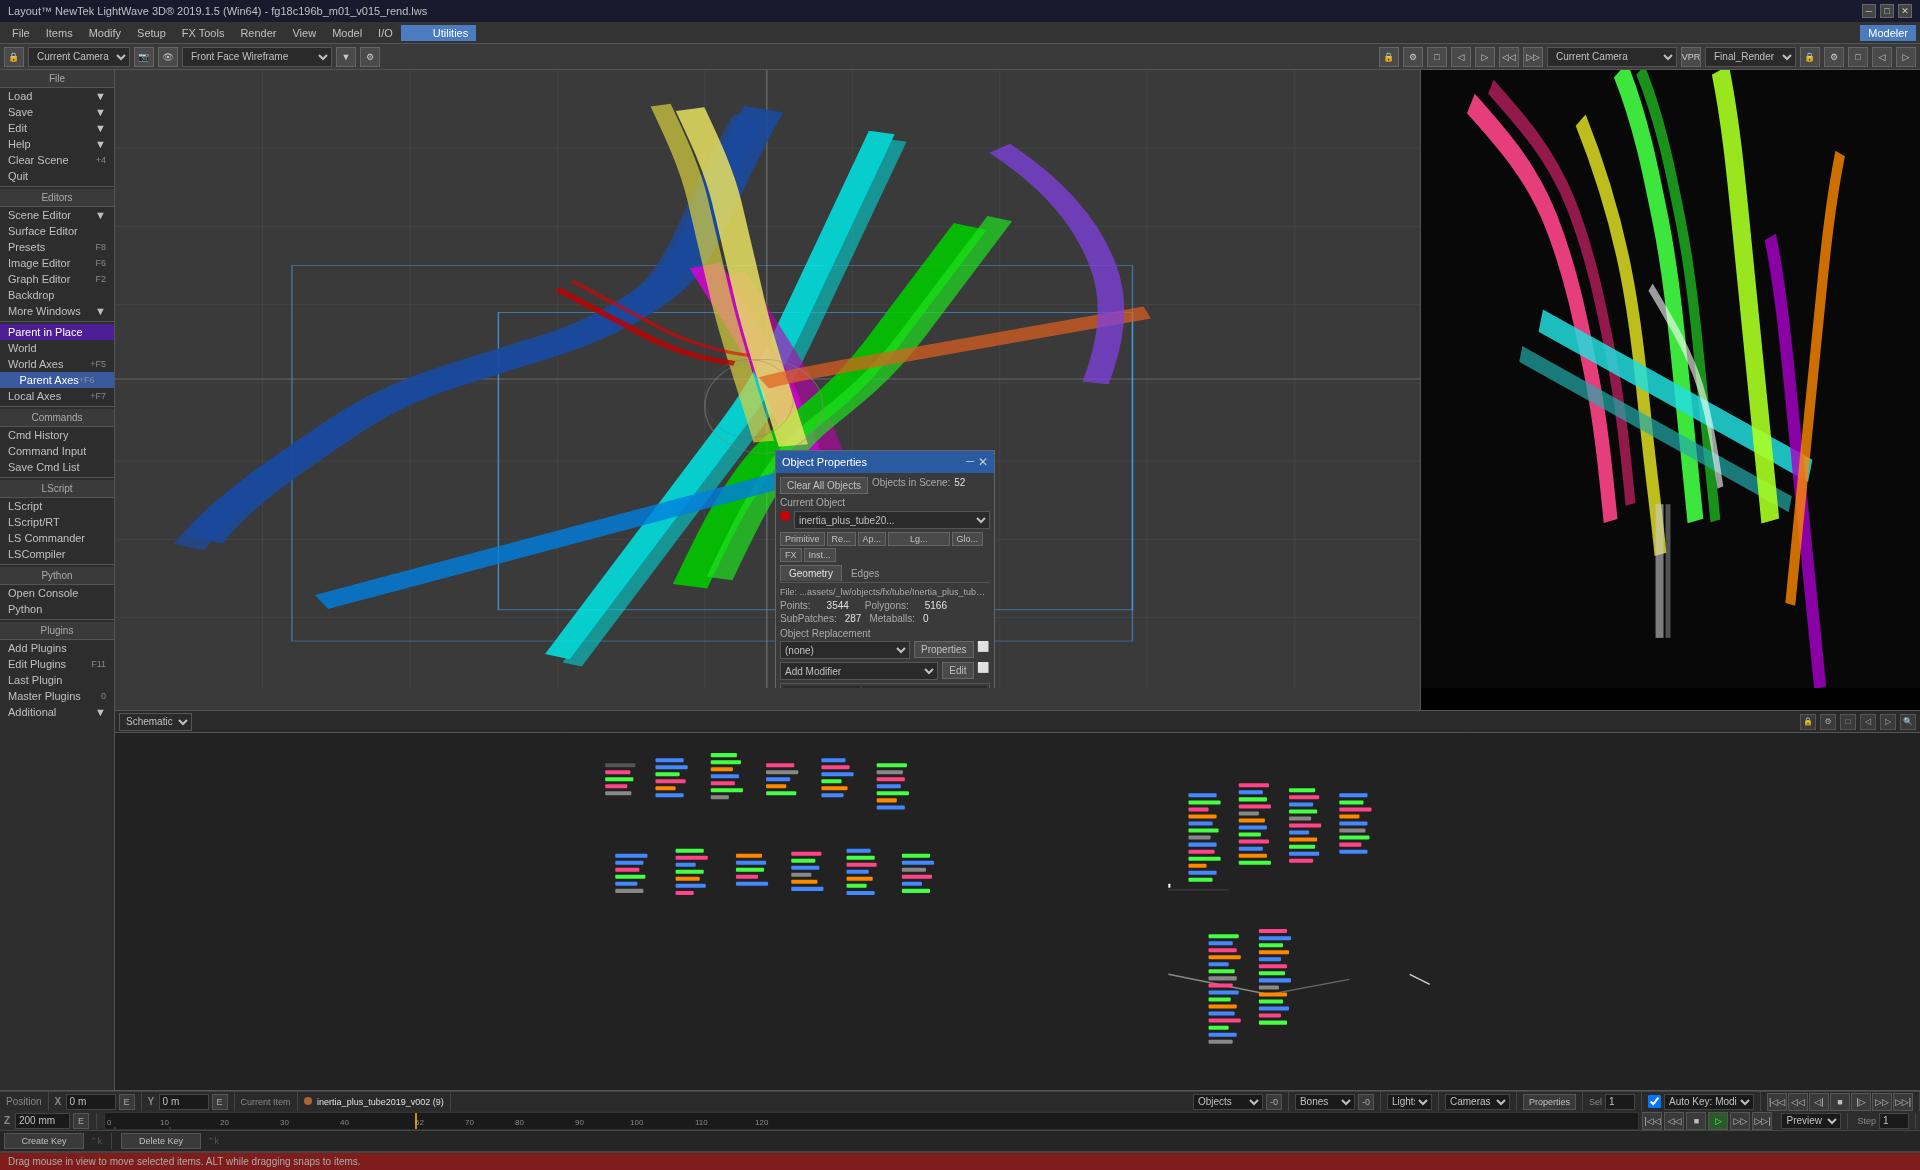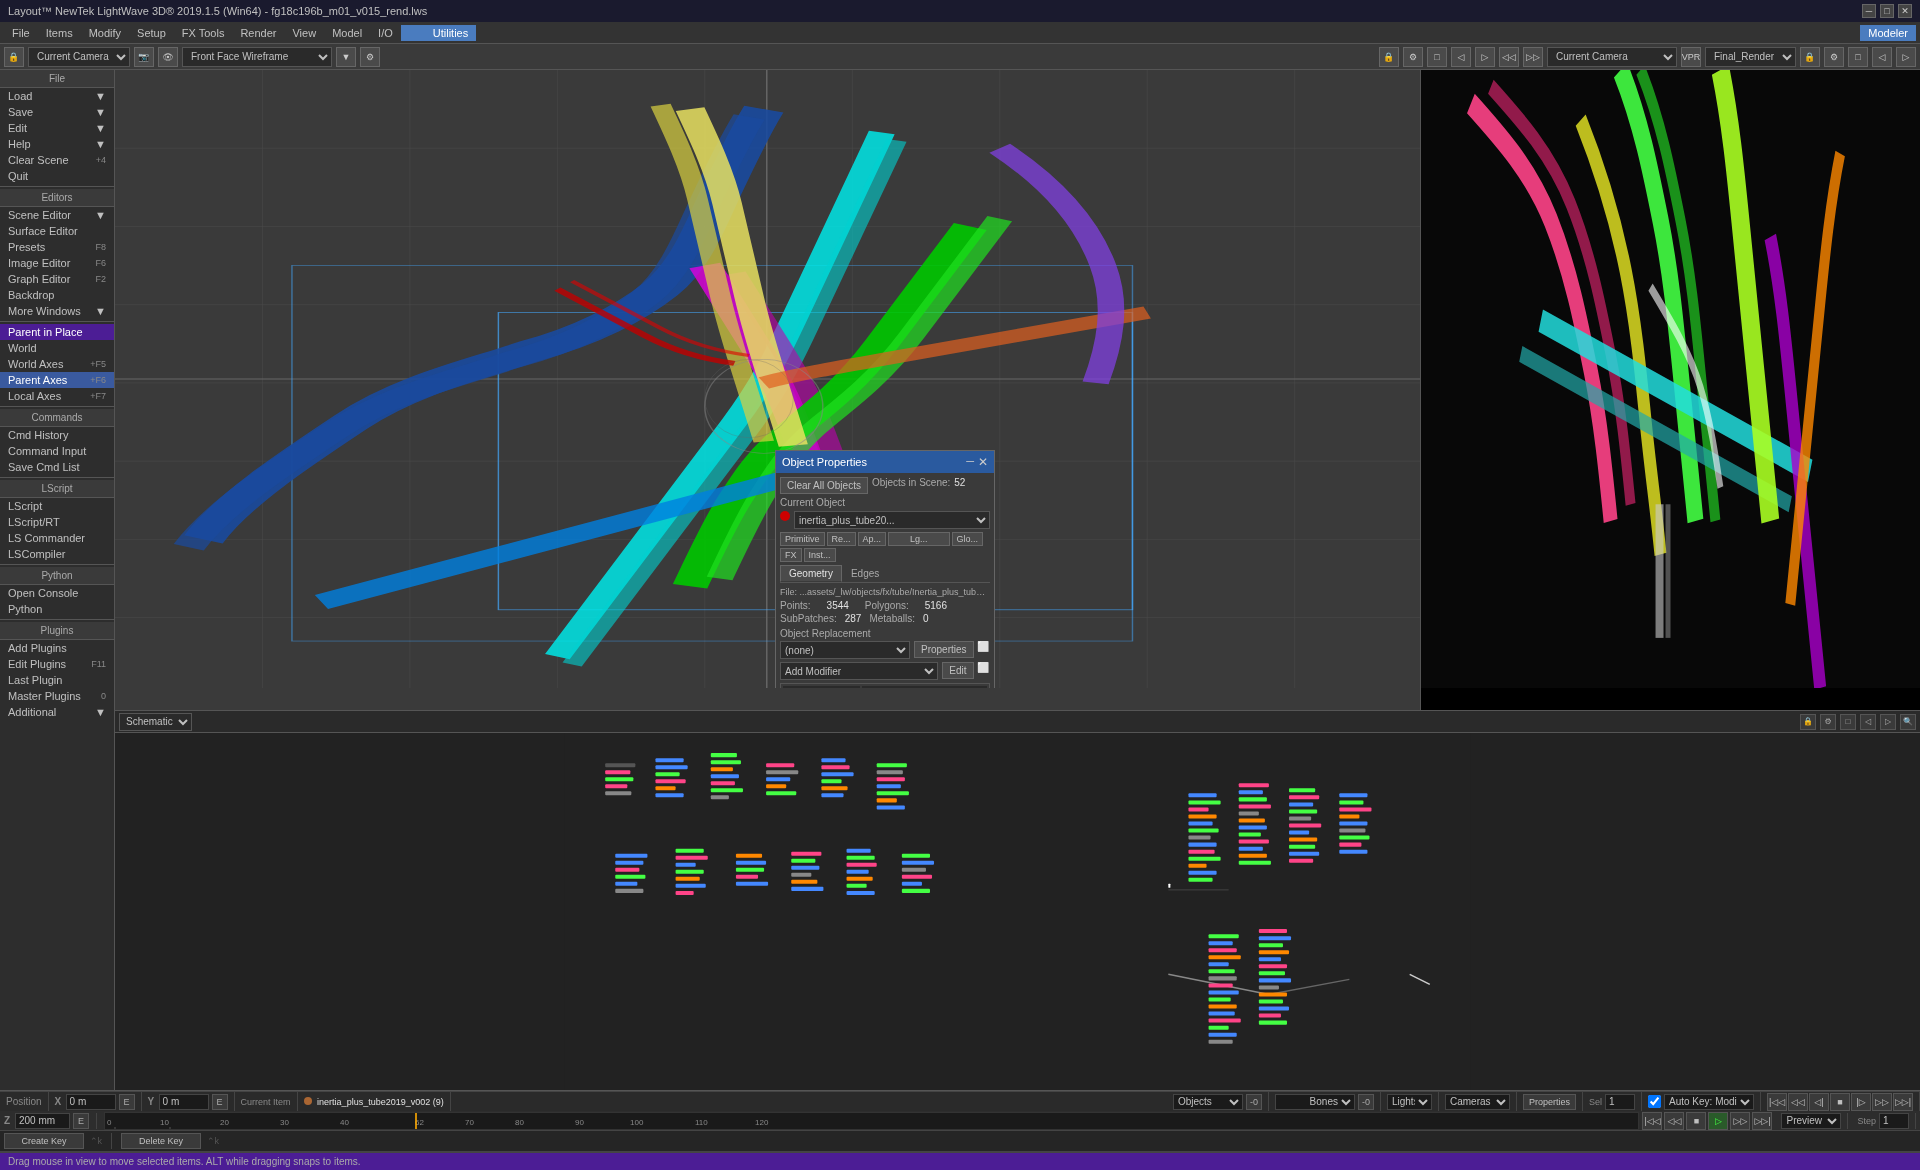--- a/index.html
+++ b/index.html
@@ -103,21 +103,21 @@
     .sidebar-item {
       padding: 2px 8px;
       cursor: pointer;
       color: #c0c0c0;
       font-size: 11px;
       display: flex;
       justify-content: space-between;
       align-items: center;
     }
     .sidebar-item.highlighted { background: #4c1d95; color: #fff; }
-    .sidebar-item.active { background: #3a5a9f; color: #fff; }
+    .sidebar-item.active { background: #3a5a9f; color: #fff; justify-content: center; }
     .sidebar-divider { height: 1px; background: #555; margin: 2px 0; }
     .shortcut { color: #888; font-size: 9px; }
 
     
     #viewport-area {
       flex: 1;
       display: flex;
       flex-direction: column;
     }
 
@@ -258,21 +258,21 @@
     
     #timeline-area {
       height: 80px;
       background: #2a2a2a;
       border-top: 1px solid #555;
       display: flex;
       flex-direction: column;
     }
     #status-bar {
       height: 20px;
-      background: #4c1d95;
+      background: #7f1d1d;
       border-top: 1px solid #444;
       display: flex;
       align-items: center;
       padding: 0 8px;
       font-size: 10px;
       color: #aaa;
     }
 
     
     .viewport-viz {
@@ -1003,21 +1003,21 @@
     </div>
     <div style="flex:1;"></div>
 
     <div class="coord-item">
       <select class="ctrl-select" style="width:70px;">
         <option>Objects</option>
       </select>
       <div class="vp-toolbar-icon" style="font-size:9px;">-0</div>
     </div>
     <div class="coord-item">
-      <select class="ctrl-select" style="width:80px;text-align:right;">
+      <select class="ctrl-select" style="width:60px;">
         <option>Bones</option>
       </select>
       <div class="vp-toolbar-icon" style="font-size:9px;">-0</div>
     </div>
     <div class="coord-item">
       <select class="ctrl-select" style="width:45px;">
         <option>Lights</option>
       </select>
     </div>
     <div class="coord-item">

